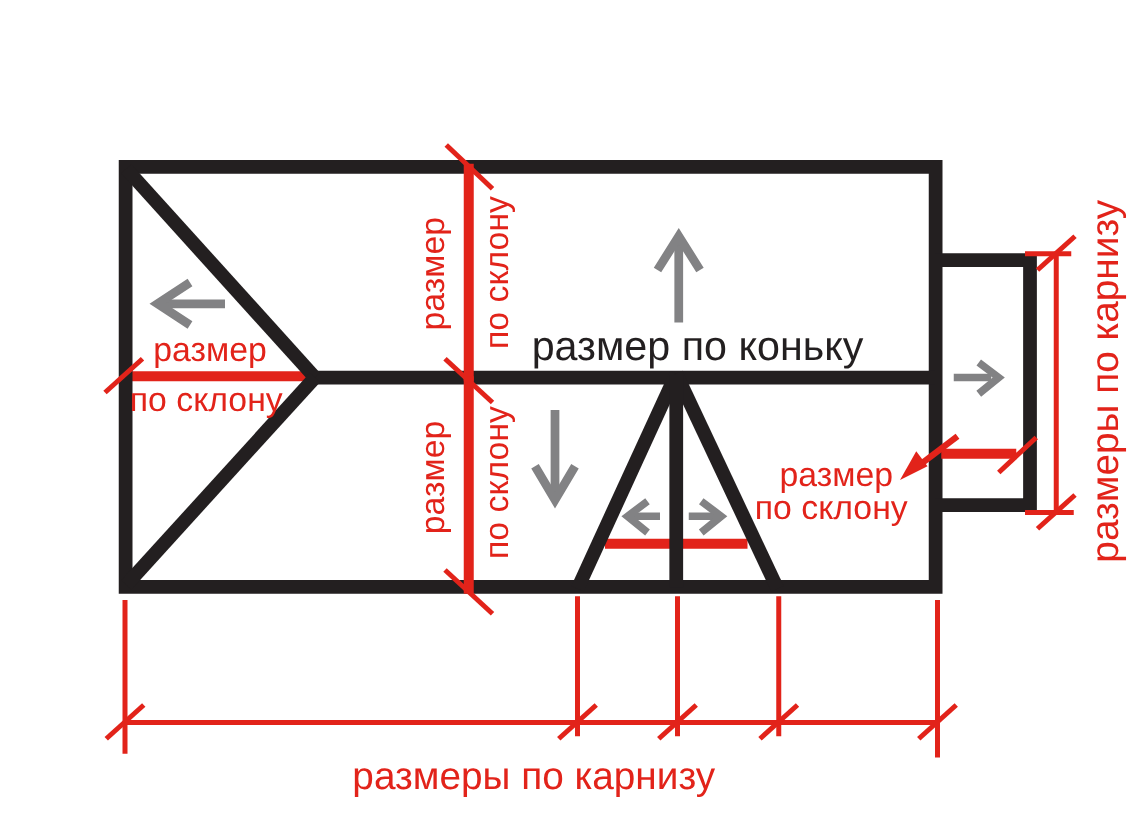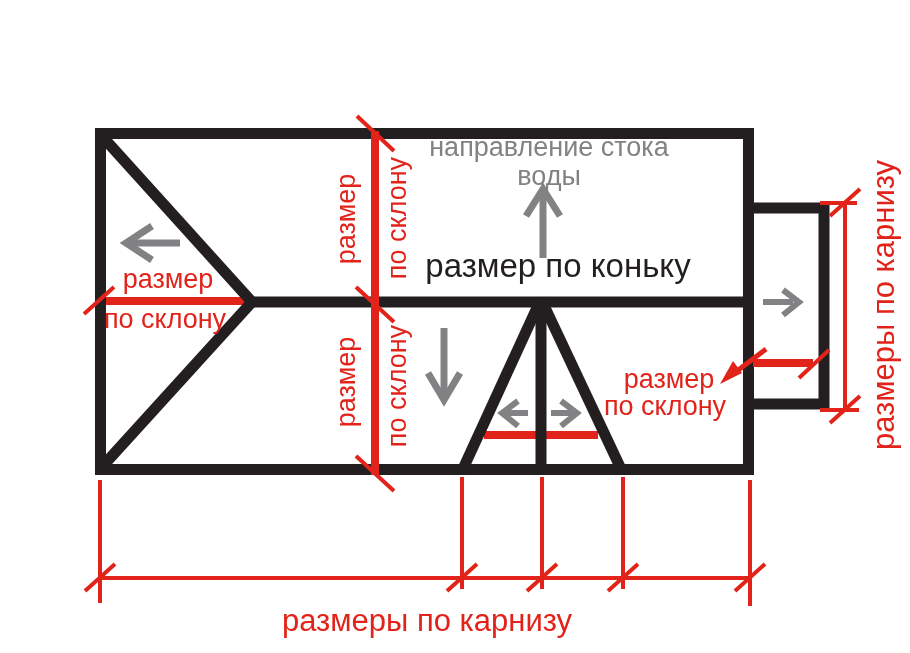--- a/index.html
+++ b/index.html
@@ -128,26 +128,22 @@
         <path class="stroke-gray w6" d="M551,413 H573"></path>
         <path class="stroke-gray w6" d="M561,401 L577,413 L561,426"></path>
       </g>
       <g>
         <path class="stroke-gray w6" d="M763,302 H793"></path>
         <path class="stroke-gray w6" d="M783,290 L799,302 L783,315"></path>
       </g>
     </g>
   </svg>
 
-  <div class="lbl gray-t fs27 center" style="left:549px;top:162px;">
-    <div>направление стока</div>
-    <div>воды</div>
-  </div>
 
-  <div class="lbl ink-t fs33" style="left:558px;top:266px;">размер по коньку</div>
+  <div class="lbl ink-t fs33" style="left:558px;top:277px;">размер по коньку</div>
 
   <div class="lbl red-t fs27" style="left:168px;top:280px;">размер</div>
   <div class="lbl red-t fs27" style="left:165px;top:320px;">по склону</div>
 
   <div class="lbl rot red-t fs27" style="left:347px;top:219px;">размер</div>
   <div class="lbl rot red-t fs27" style="left:398px;top:218px;">по склону</div>
 
   <div class="lbl rot red-t fs27" style="left:347px;top:382px;">размер</div>
   <div class="lbl rot red-t fs27" style="left:398px;top:386px;">по склону</div>
 

